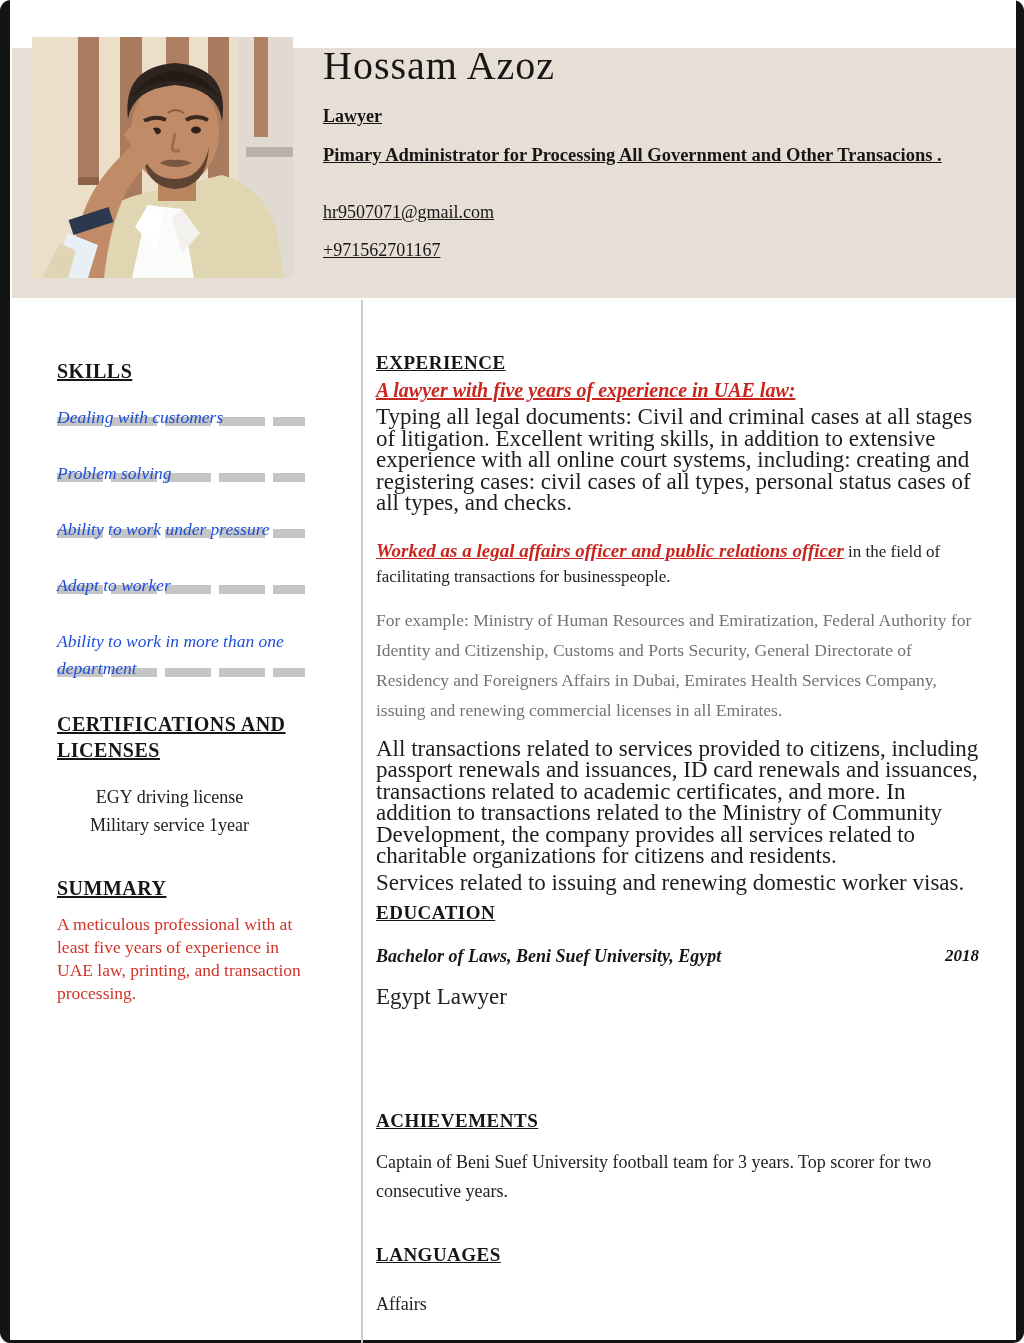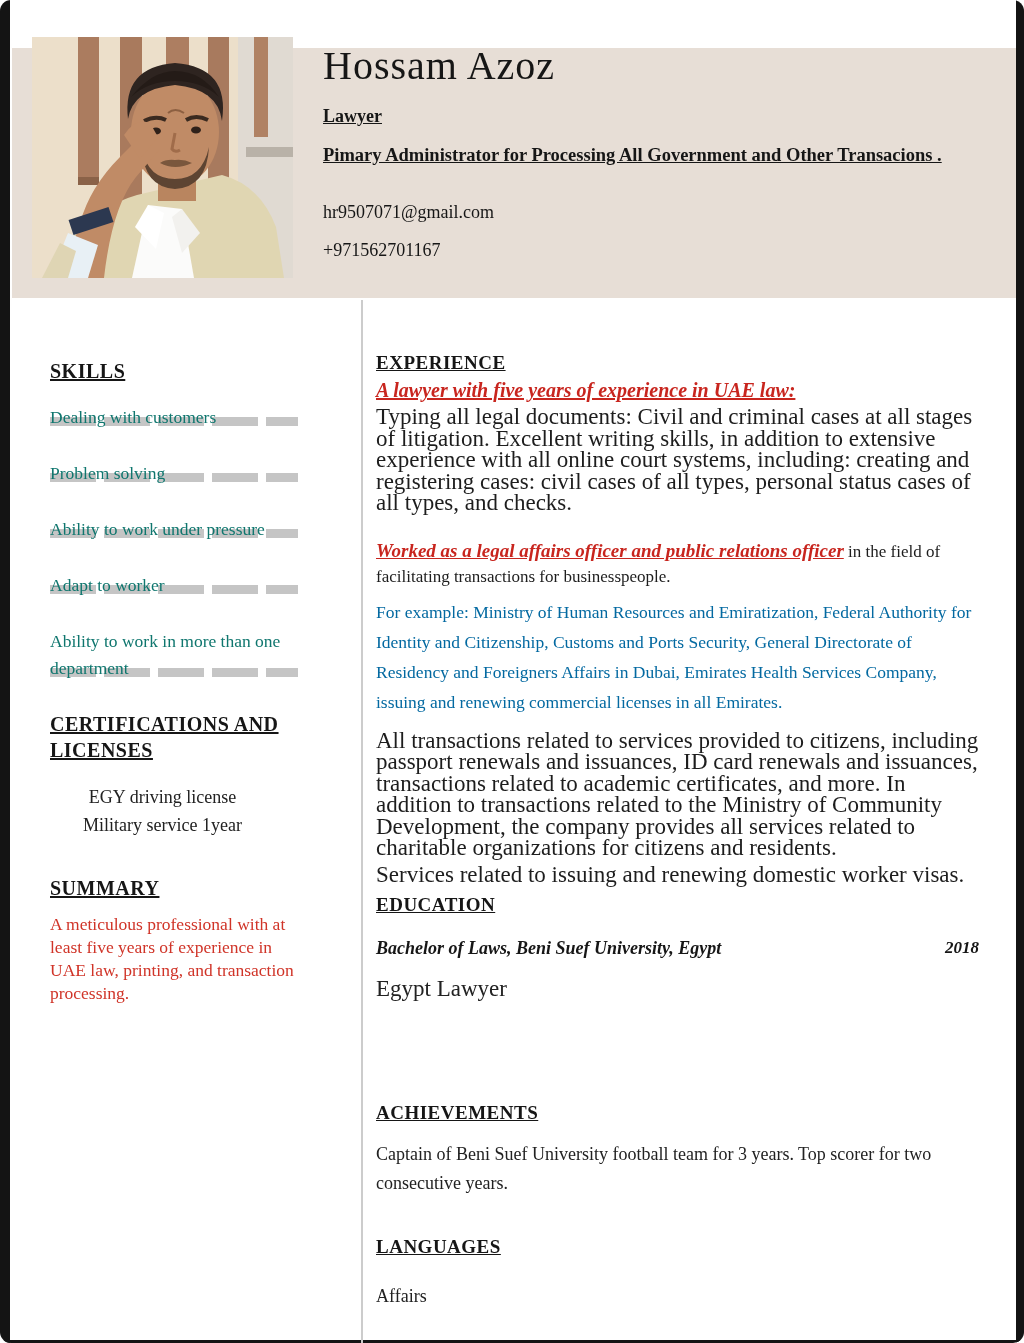--- a/index.html
+++ b/index.html
@@ -30,40 +30,40 @@
   .person-role {
     margin-top:18px; font-size:18px; font-weight:bold; color:#161616;
     text-decoration:underline; display:inline-block;
   }
   .person-subtitle {
     margin-top:18px; font-size:18.5px; font-weight:bold; color:#161616;
     text-decoration:underline; white-space:nowrap;
   }
   .contact-line {
     margin-top:17px; font-size:18px; color:#161616;
-    display:block; width:max-content; cursor:pointer;
+    text-decoration:underline; display:block; width:max-content; cursor:pointer;
   }
   .contact-email { margin-top:36px; }
 
   
   .column-divider {
     position:absolute; left:361px; top:300px; width:2px; height:1043px;
     background:#cccccc;
   }
 
   
-  .sidebar { position:absolute; left:50px; top:358px; width:252px; }
+  .sidebar { position:absolute; left:57px; top:358px; width:252px; }
   .side-heading {
     font-size:20px; font-weight:bold; color:#161616;
     text-decoration:underline; letter-spacing:0.5px; line-height:1.3;
   }
   .skills-list { margin-top:20px; }
   .skill-item {
-    position:relative; font-size:17.5px; color:#0f766e; line-height:27px;
-    margin-bottom:29px; width:252px;
+    position:relative; font-size:17.5px; color:#1d4ed8; line-height:27px;
+    margin-bottom:29px; width:252px;font-style:italic;
   }
   .skill-bar {
     position:absolute; left:0; bottom:5px; height:9px; width:248px;
     background:repeating-linear-gradient(90deg,#c5c5c5 0 46px,rgba(0,0,0,0) 46px 54px);
   }
   .skill-label { position:relative; }
 
   .cert-section { margin-top:18px; }
   .cert-items { margin-top:20px; width:225px; text-align:center; }
   .cert-item { font-size:18px; color:#222; line-height:28px; }
@@ -82,21 +82,21 @@
   .red-headline {
     font-size:20px; font-weight:bold; font-style:italic; color:#c8251e;
     text-decoration:underline; margin-top:5px;
   }
   .para { font-size:23px; color:#1d1d1d; line-height:21.5px; margin-top:4px; }
   .para-mix { margin-top:24px; font-size:17px; line-height:25px; color:#1d1d1d; }
   .red-inline {
     font-weight:bold; font-style:italic; color:#c8251e; text-decoration:underline;
     font-size:19px;
   }
-  .para-wide { font-size:17.5px; color:#0369a1; line-height:30px; margin-top:8px; }
+  .para-wide { font-size:17.5px; color:#737373; line-height:30px; margin-top:16px; }
   .para-3 { margin-top:13px; }
   .para-4 { margin-top:5px; }
 
   .education-heading { margin-top:9px; }
   .degree-row { display:flex; justify-content:space-between; margin-top:22px;text-align:right; }
   .degree-name { font-size:18px; font-weight:bold; font-style:italic; color:#161616; }
   .degree-year { font-size:17px; font-weight:bold; font-style:italic; color:#161616; }
   .education-note { margin-top:17px; font-size:23px; color:#222; }
 
   .achievements-heading { margin-top:100px; }

